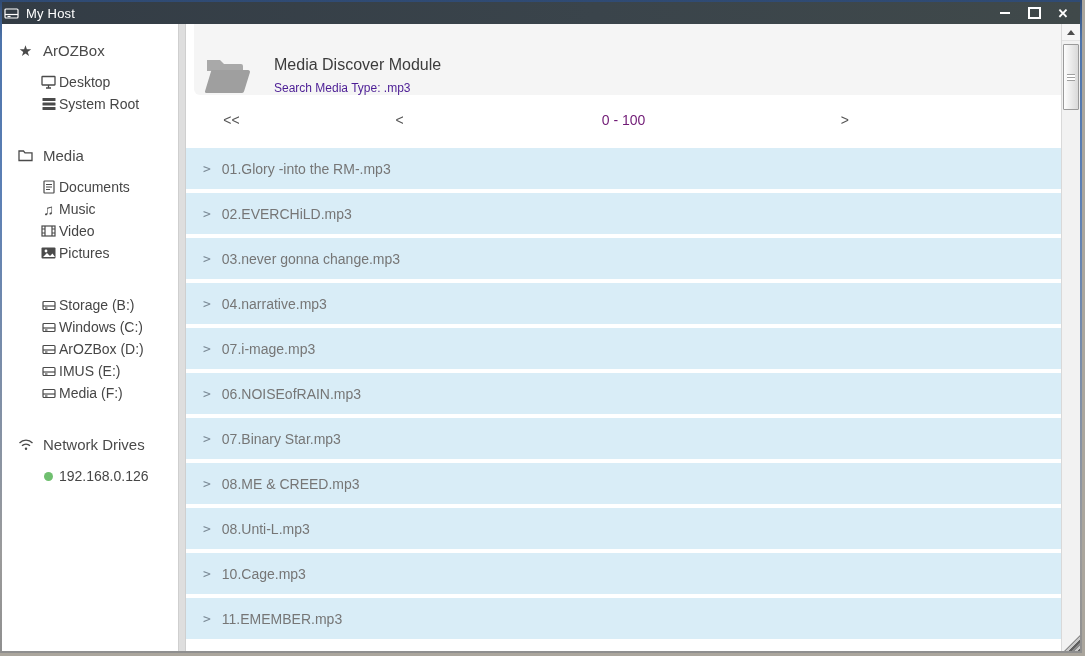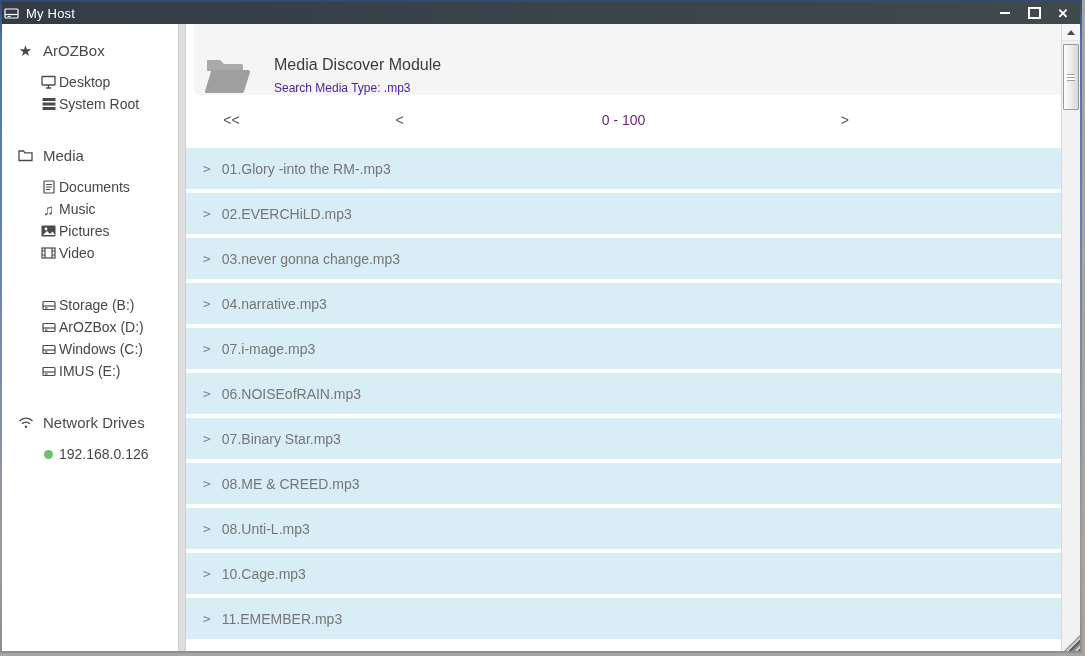--- a/index.html
+++ b/index.html
@@ -146,37 +146,37 @@
             <span>Documents</span>
           </div>
           <div class="sb-item">
             <span class="ico">
                 <span class="music">♫</span>
               </span>
             <span>Music</span>
           </div>
           <div class="sb-item">
             <span class="ico">
+              <svg width="15" height="12" viewBox="0 0 15 12" fill="none" stroke="#4a4a4a" stroke-width="1.2">
+                <rect x="1" y="1" width="13" height="10"></rect>
+                  <path d="M4 1v10M11 1v10M1 4h3M1 8h3M11 4h3M11 8h3"></path>
+              </svg>
+            </span>
+            <span>Video</span>
+          </div>
+          <div class="sb-item">
+            <span class="ico">
               <svg width="15" height="12" viewBox="0 0 15 12" fill="#4a4a4a">
                 <rect x="0.5" y="0.5" width="14" height="11" rx="1"></rect>
                 <circle cx="5" cy="4" r="1.4" fill="#fff"></circle>
                 <path d="M2 10l4-4 3 3 2.5-2.5L14 10z" fill="#fff"></path>
               </svg>
             </span>
             <span>Pictures</span>
           </div>
-          <div class="sb-item">
-            <span class="ico">
-              <svg width="15" height="12" viewBox="0 0 15 12" fill="none" stroke="#4a4a4a" stroke-width="1.2">
-                <rect x="1" y="1" width="13" height="10"></rect>
-                  <path d="M4 1v10M11 1v10M1 4h3M1 8h3M11 4h3M11 8h3"></path>
-              </svg>
-            </span>
-            <span>Video</span>
-          </div>
         </div>
       </div>
 
       <div class="sb-section">
         <div class="sb-items">
           <div class="sb-item">
             <span class="ico">
               <svg width="14" height="13" viewBox="0 0 14 13" fill="none" stroke="#4a4a4a" stroke-width="1.2">
                 <rect x="1" y="2.5" width="12" height="8" rx="1"></rect>
                   <path d="M1 7h12"></path>
@@ -186,41 +186,51 @@
             <span>Storage (B:)</span>
           </div>
           <div class="sb-item">
             <span class="ico">
               <svg width="14" height="13" viewBox="0 0 14 13" fill="none" stroke="#4a4a4a" stroke-width="1.2">
                 <rect x="1" y="2.5" width="12" height="8" rx="1"></rect>
                   <path d="M1 7h12"></path>
                   <path d="M3 9h2.5"></path>
               </svg>
             </span>
+            <span>Windows (C:)</span>
+          </div>
+          <div class="sb-item">
+            <span class="ico">
+              <svg width="14" height="13" viewBox="0 0 14 13" fill="none" stroke="#4a4a4a" stroke-width="1.2">
+                <rect x="1" y="2.5" width="12" height="8" rx="1"></rect>
+                  <path d="M1 7h12"></path>
+                  <path d="M3 9h2.5"></path>
+              </svg>
+            </span>
             <span>ArOZBox (D:)</span>
           </div>
           <div class="sb-item">
             <span class="ico">
               <svg width="14" height="13" viewBox="0 0 14 13" fill="none" stroke="#4a4a4a" stroke-width="1.2">
                 <rect x="1" y="2.5" width="12" height="8" rx="1"></rect>
                   <path d="M1 7h12"></path>
                   <path d="M3 9h2.5"></path>
               </svg>
             </span>
-            <span>Windows (C:)</span>
-          </div>
-          <div class="sb-item">
-            <span class="ico">
-              <svg width="14" height="13" viewBox="0 0 14 13" fill="none" stroke="#4a4a4a" stroke-width="1.2">
-                <rect x="1" y="2.5" width="12" height="8" rx="1"></rect>
-                  <path d="M1 7h12"></path>
-                  <path d="M3 9h2.5"></path>
-              </svg>
-            </span>
             <span>IMUS (E:)</span>
+          </div>
+          <div class="sb-item">
+            <span class="ico">
+              <svg width="14" height="13" viewBox="0 0 14 13" fill="none" stroke="#4a4a4a" stroke-width="1.2">
+                <rect x="1" y="2.5" width="12" height="8" rx="1"></rect>
+                  <path d="M1 7h12"></path>
+                  <path d="M3 9h2.5"></path>
+              </svg>
+            </span>
+            <span>Media (F:)</span>
           </div>
         </div>
       </div>
 
       <div class="sb-section">
         <div class="sb-head">
           <span class="ico">
             <svg width="16" height="13" viewBox="0 0 16 13" fill="none" stroke="#4a4a4a" stroke-width="1.3">
               <path d="M1.5 5a9 9 0 0 1 13 0"></path>
                 <path d="M4 7.8a5.5 5.5 0 0 1 8 0"></path>

